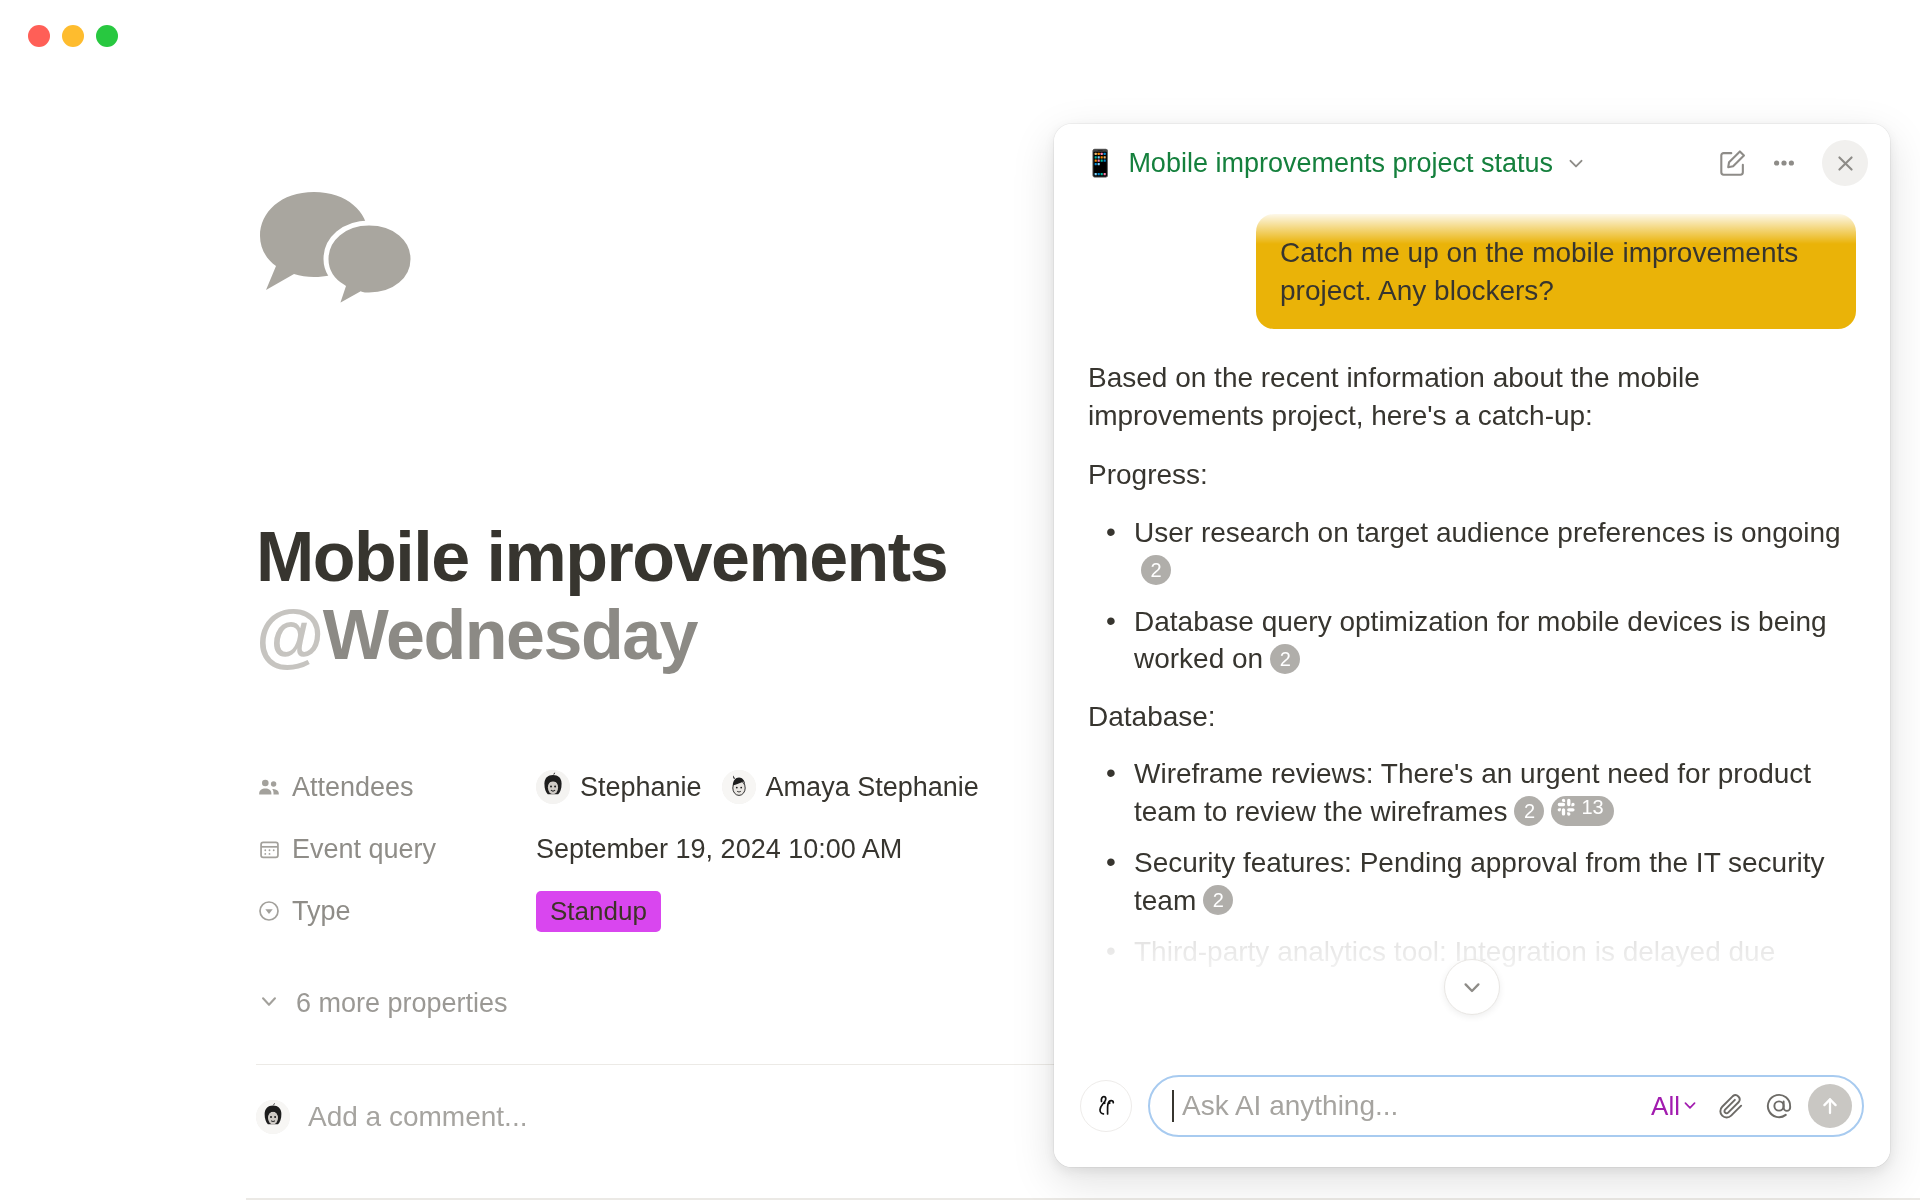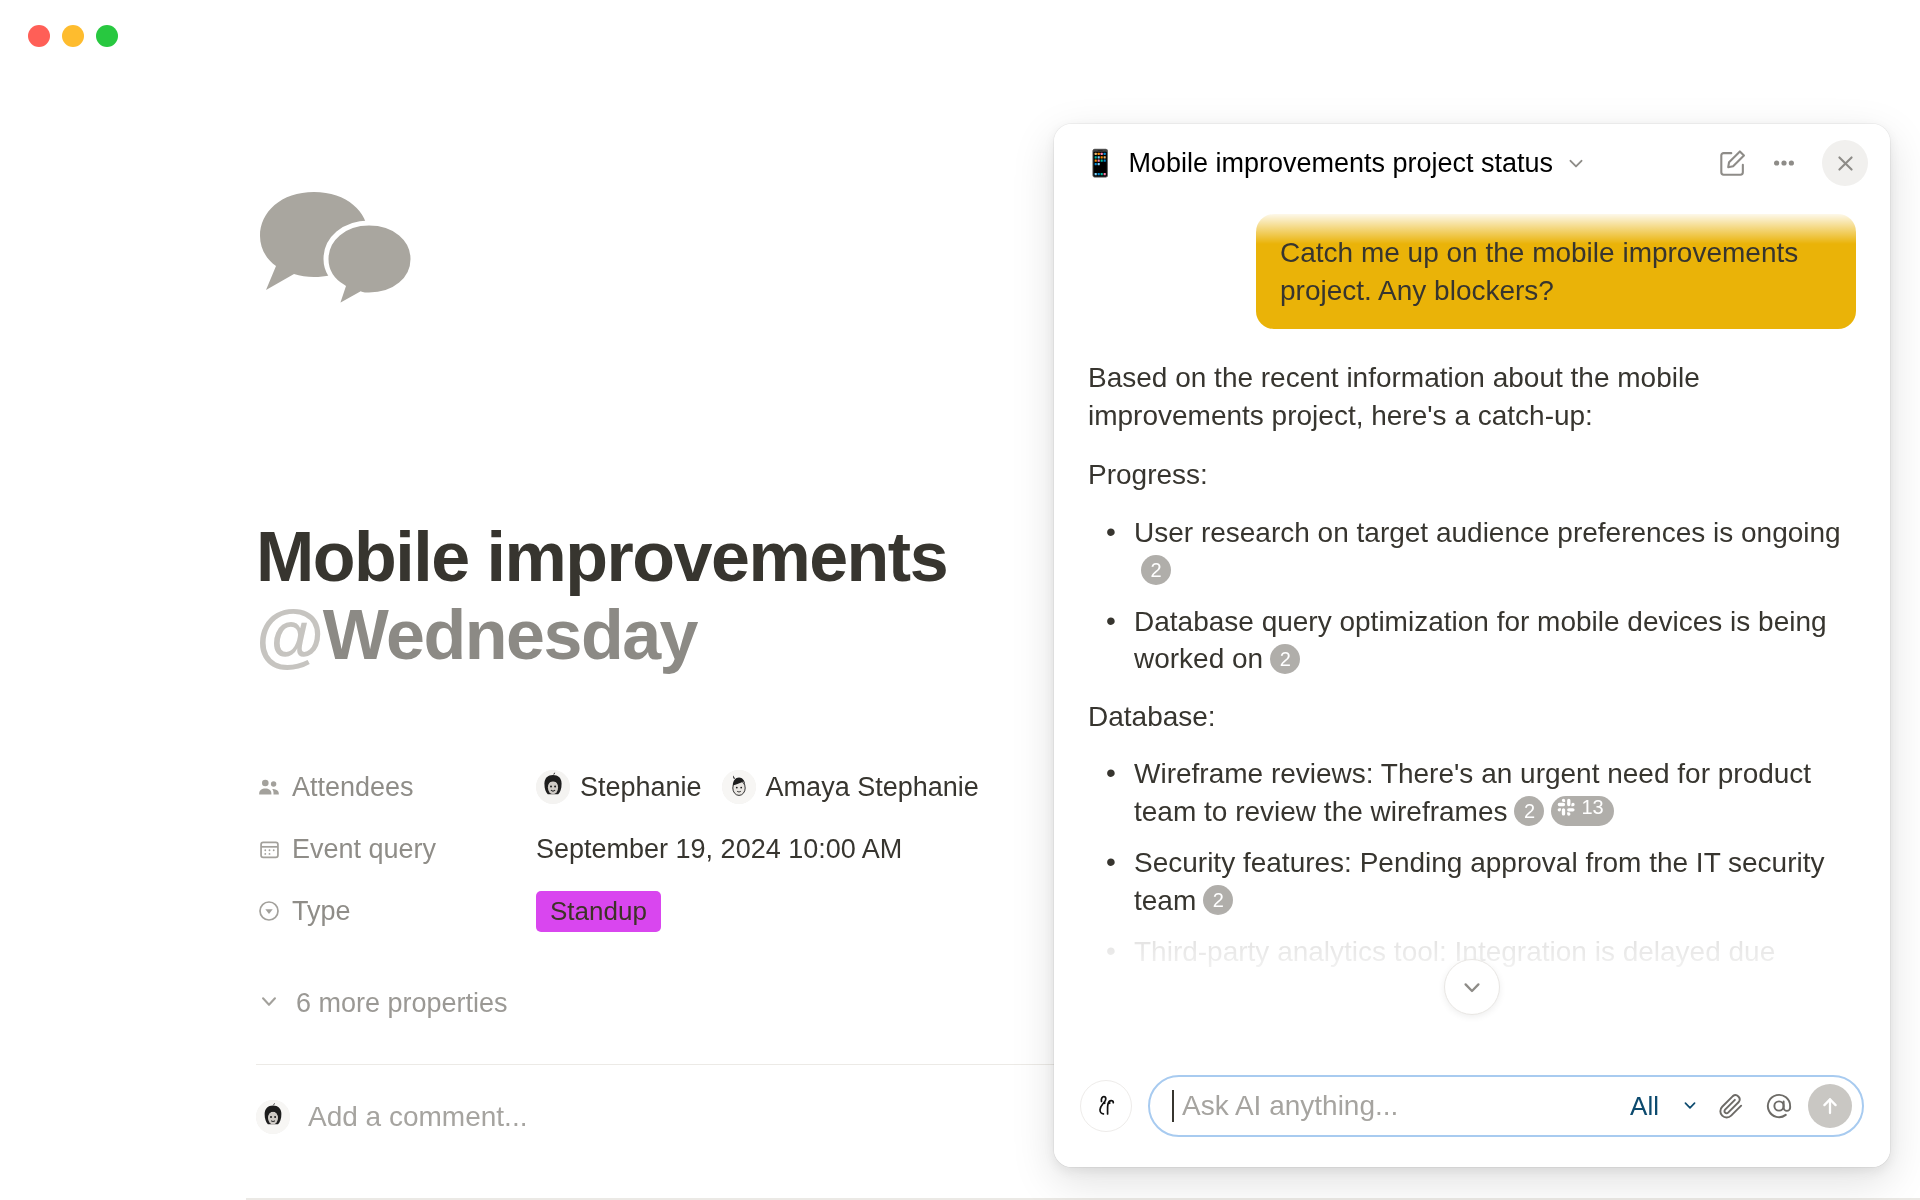--- a/index.html
+++ b/index.html
@@ -190,21 +190,21 @@
     align-items: center;
     padding: 0 22px 0 30px;
     gap: 12px;
     background: #ffffff;
     position: relative;
     z-index: 5;
   }
   .ai-header-emoji { font-size: 26px; line-height: 1; }
   .ai-header-title {
     font-size: 27px;
-    color: #000000;
+    color: #15803d;
     font-weight: 400;
     white-space: nowrap;
     overflow: hidden;
     text-overflow: ellipsis;
     max-width: 470px;
   }
   .hdr-icon {
     display: inline-flex;
     align-items: center;
     justify-content: center;
@@ -377,23 +377,23 @@
     flex: 1 1 auto;
     font-size: 28px;
     color: #a6a4a0;
     padding-left: 2px;
     white-space: nowrap;
     overflow: hidden;
   }
   .scope-select {
     display: flex;
     align-items: center;
-    gap: 21px;
+    gap: 0;
     font-size: 26px;
-    color: #0c4a6e;
+    color: #a21caf;
     cursor: pointer;
     padding-right: 4px;
   }
   .comp-icon {
     width: 42px; height: 42px;
     display: inline-flex;
     align-items: center;
     justify-content: center;
     color: #6d6b67;
     cursor: pointer;

